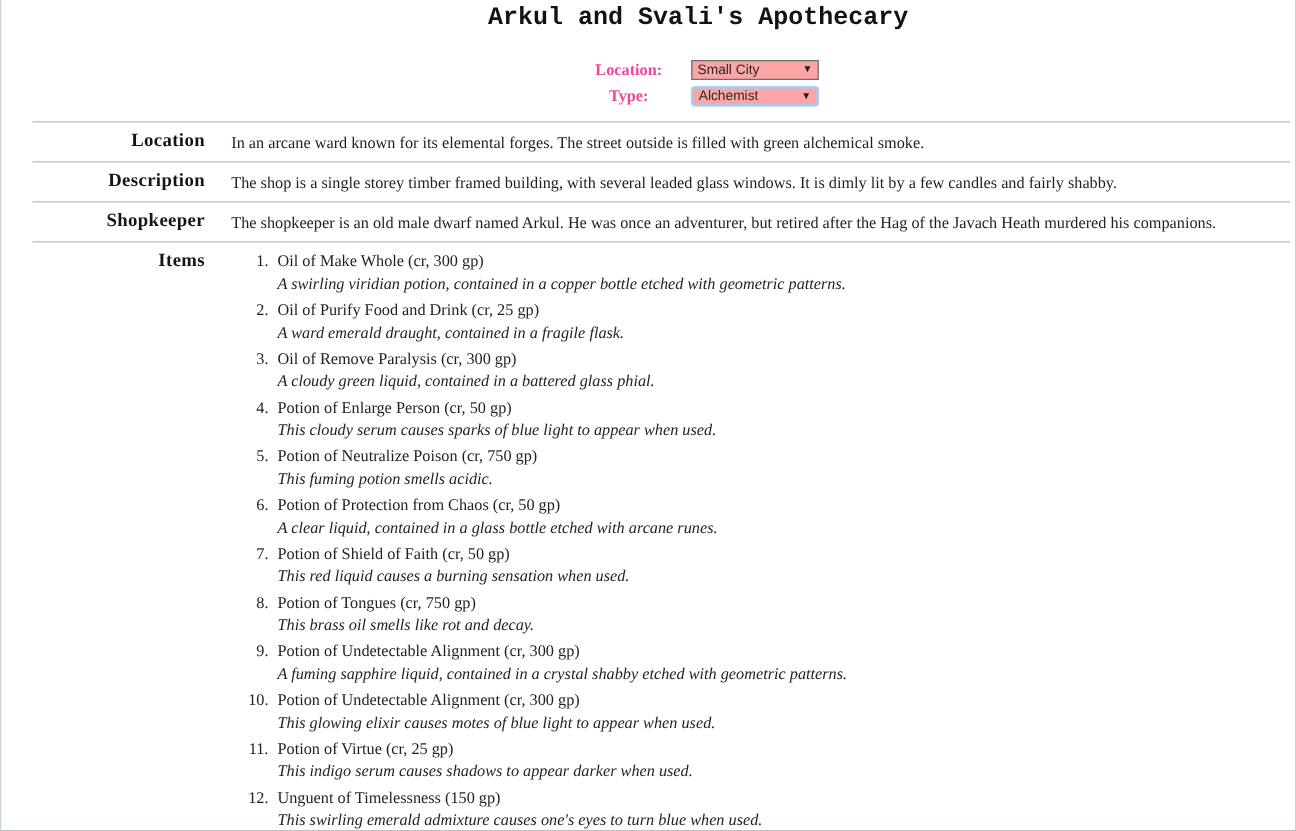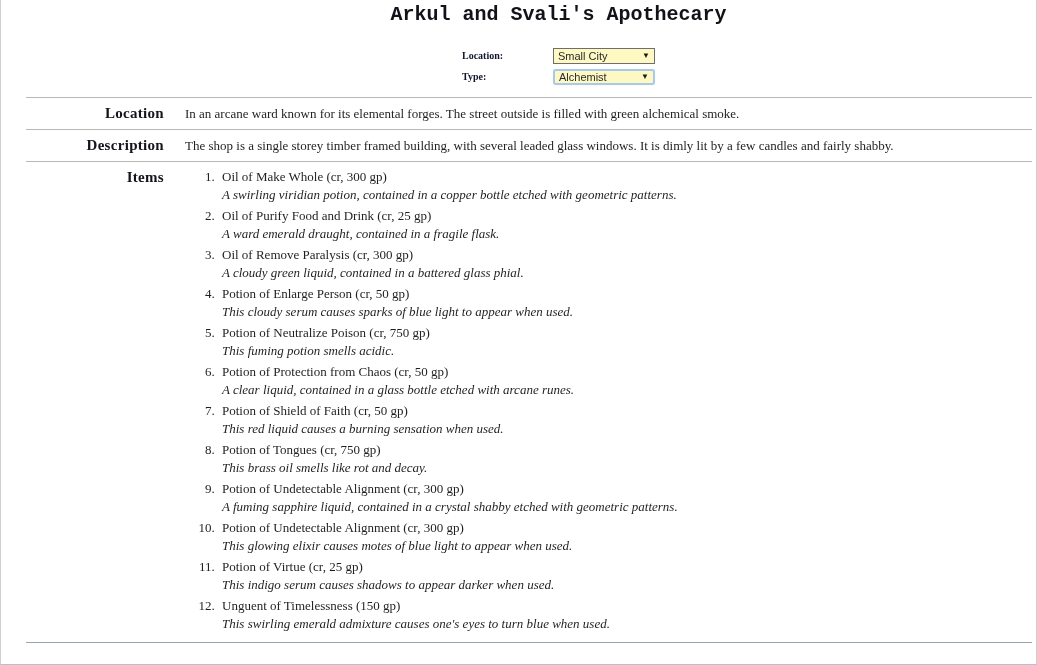--- a/index.html
+++ b/index.html
@@ -42,32 +42,32 @@
   }
   .control-row {
     display: flex;
     align-items: center;
     justify-content: center;
     height: 21px;
   }
   .control-label {
     display: inline-block;
     width: 82px;
-    text-align: left;
+    text-align: center;
     font-weight: bold;
-    font-size: 10px;
-    color: #0f172a;
+    font-size: 13px;
+    color: #ec4899;
     margin-right: 9px;
   }
   .select {
     position: relative;
     box-sizing: border-box;
     width: 102px;
     height: 16px;
-    background: #fef9c3;
+    background: #fca5a5;
     border: 1px solid #6e6e6e;
     display: flex;
     align-items: center;
     cursor: default;
   }
   .select.focused {
     border: 2px solid #a9c9ec;
     border-radius: 3px;
     box-shadow: 0 0 1px #cfe2f5;
   }
@@ -169,20 +169,24 @@
     <tbody>
       <tr>
         <th>Location</th>
         <td>In an arcane ward known for its elemental forges. The street outside is filled with green alchemical smoke.</td>
       </tr>
       <tr>
         <th>Description</th>
         <td>The shop is a single storey timber framed building, with several leaded glass windows. It is dimly lit by a few candles and fairly shabby.</td>
       </tr>
       <tr>
+        <th>Shopkeeper</th>
+        <td>The shopkeeper is an old male dwarf named Arkul. He was once an adventurer, but retired after the Hag of the Javach Heath murdered his companions.</td>
+      </tr>
+      <tr>
         <th>Items</th>
         <td>
           <ol class="items-list">
             <li>
               <div class="item-name">Oil of Make Whole (cr, 300 gp)</div>
               <div class="item-desc">A swirling viridian potion, contained in a copper bottle etched with geometric patterns.</div>
             </li>
             <li>
               <div class="item-name">Oil of Purify Food and Drink (cr, 25 gp)</div>
               <div class="item-desc">A ward emerald draught, contained in a fragile flask.</div>

